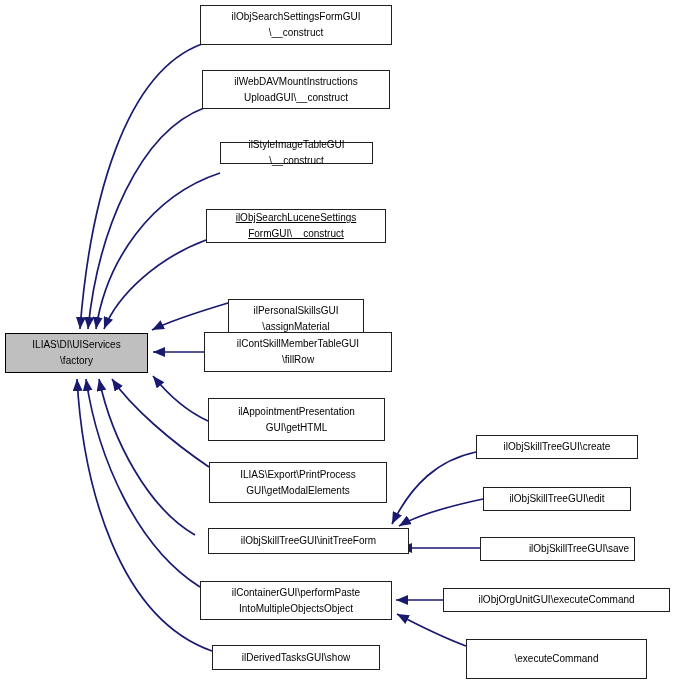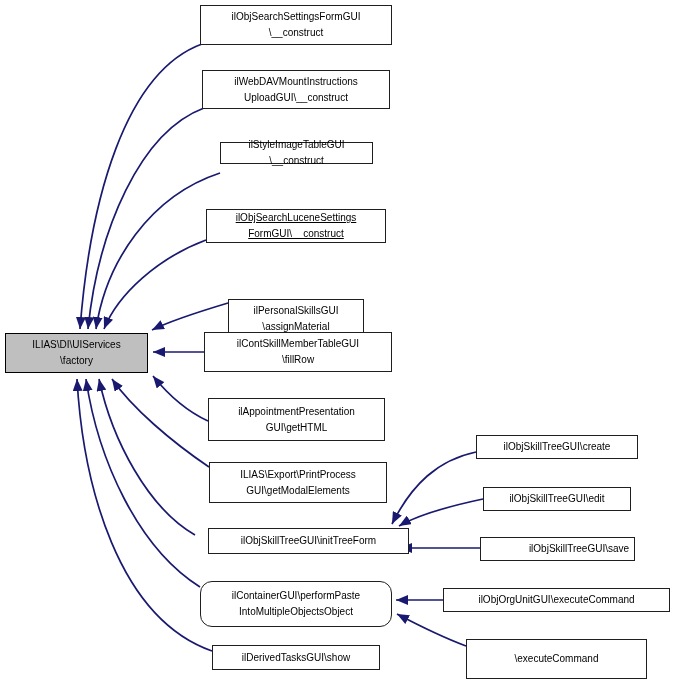--- a/index.html
+++ b/index.html
@@ -111,21 +111,21 @@
 
   <div class="node" style="left:209px; top:462px; width:178px; height:41px;">
     <span>ILIAS\Export\PrintProcess</span>
     <span>GUI\getModalElements</span>
   </div>
 
   <div class="node" style="left:208px; top:528px; width:201px; height:26px;">
     <span>ilObjSkillTreeGUI\initTreeForm</span>
   </div>
 
-  <div class="node" style="left:200px; top:581px; width:192px; height:46px;border-radius:12px;">
+  <div class="node" style="left:200px; top:581px; width:192px; height:39px;">
     <span>ilContainerGUI\performPaste</span>
     <span>IntoMultipleObjectsObject</span>
   </div>
 
   <div class="node" style="left:212px; top:645px; width:168px; height:25px;">
     <span>ilDerivedTasksGUI\show</span>
   </div>
 
   <div class="node" style="left:476px; top:435px; width:162px; height:24px;">
     <span>ilObjSkillTreeGUI\create</span>

